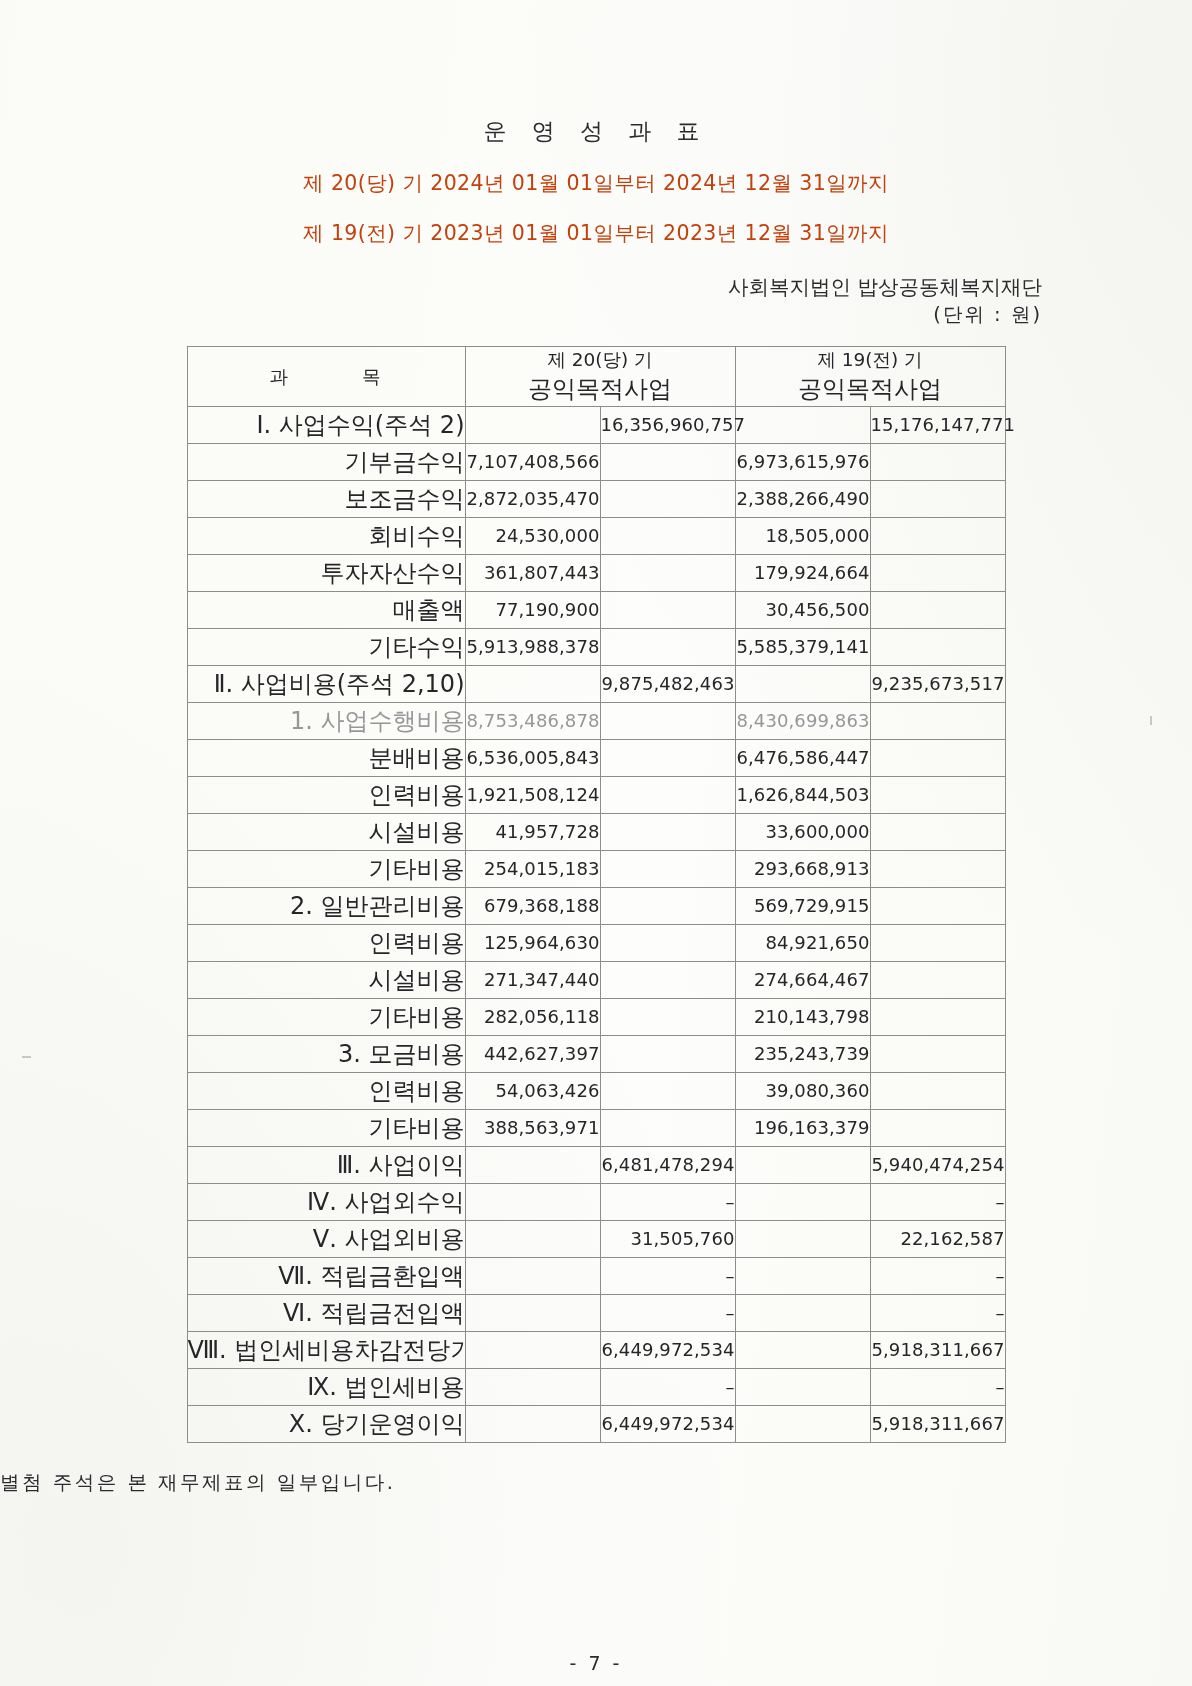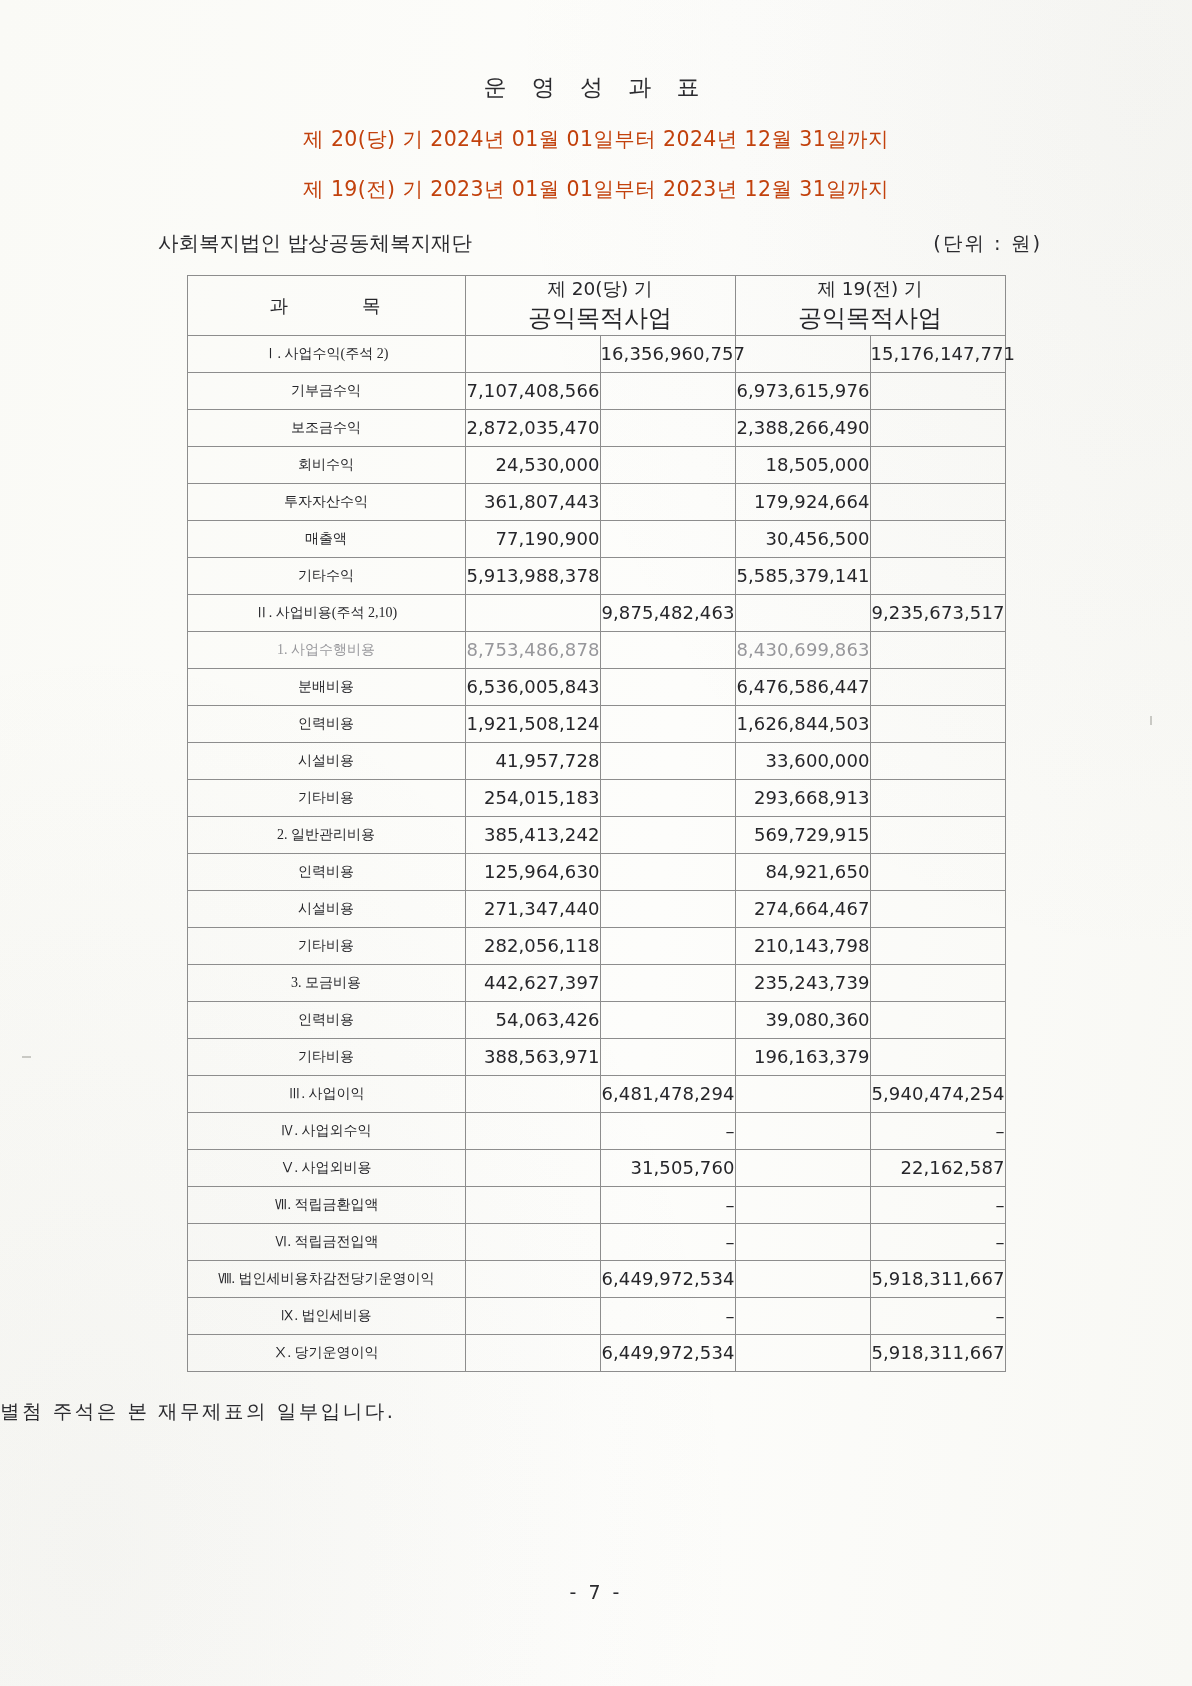--- a/index.html
+++ b/index.html
@@ -20,37 +20,38 @@
       radial-gradient(ellipse at 96% 4%, rgba(120,120,120,.045) 0%, rgba(255,255,255,0) 40%),
       linear-gradient(96deg, rgba(250,250,246,1) 0%, rgba(253,253,251,1) 55%, rgba(248,248,244,1) 100%);
     pointer-events:none;z-index:0;
   }
   .page{position:relative;z-index:1;}
 
   .doc-title{
     text-align:center;
     font-size:23px;
     letter-spacing:9px;
-    padding-top:72px;
+    padding-top:116px;
     color:#2b2b2f;
   }
   .period-line{
     text-align:center;
     font-size:20.5px;
     letter-spacing:.4px;
     margin-top:22px;
     color:#c2410c;
   }
   .meta-row{
     display:flex;
     justify-content:space-between;
     align-items:flex-end;
     margin:26px 150px 0 158px;
     font-size:20.5px;
     color:#2b2b2f;
+    flex-direction:column;
   }
   .unit{letter-spacing:2px;font-size:19.5px;}
 
   table.fs{
     border-collapse:collapse;
     margin:18px auto 0 auto;
     width:818px;
     table-layout:fixed;
     font-size:18px;
     color:#26262a;
@@ -64,25 +65,24 @@
   }
   th.head{
     background:#f1f1ee;
     text-align:center;
     height:58px;
     font-size:18.5px;
     line-height:1.38;
   }
   th.head .h2{display:block;font-size:24px;}
   .acct{
-    text-align:center;
-    font-size:14px;
+    text-align:right;
+    font-size:24px;
     white-space:nowrap;
     overflow:hidden;
-    font-family:Liberation Serif, serif;
   }
   .num{
     text-align:right;
     padding-right:7px;
     font-size:18px;
     white-space:nowrap;
     letter-spacing:.1px;
   }
   
   .lv0{padding-left:13px;}
@@ -244,21 +244,21 @@
         </tr>
         <tr>
           <td class="acct lv1">기타비용</td>
           <td class="num">254,015,183</td>
           <td class="num"></td>
           <td class="num">293,668,913</td>
           <td class="num"></td>
         </tr>
         <tr>
           <td class="acct lv2">2. 일반관리비용</td>
-          <td class="num">385,413,242</td>
+          <td class="num">679,368,188</td>
           <td class="num"></td>
           <td class="num">569,729,915</td>
           <td class="num"></td>
         </tr>
         <tr>
           <td class="acct lv1">인력비용</td>
           <td class="num">125,964,630</td>
           <td class="num"></td>
           <td class="num">84,921,650</td>
           <td class="num"></td>

